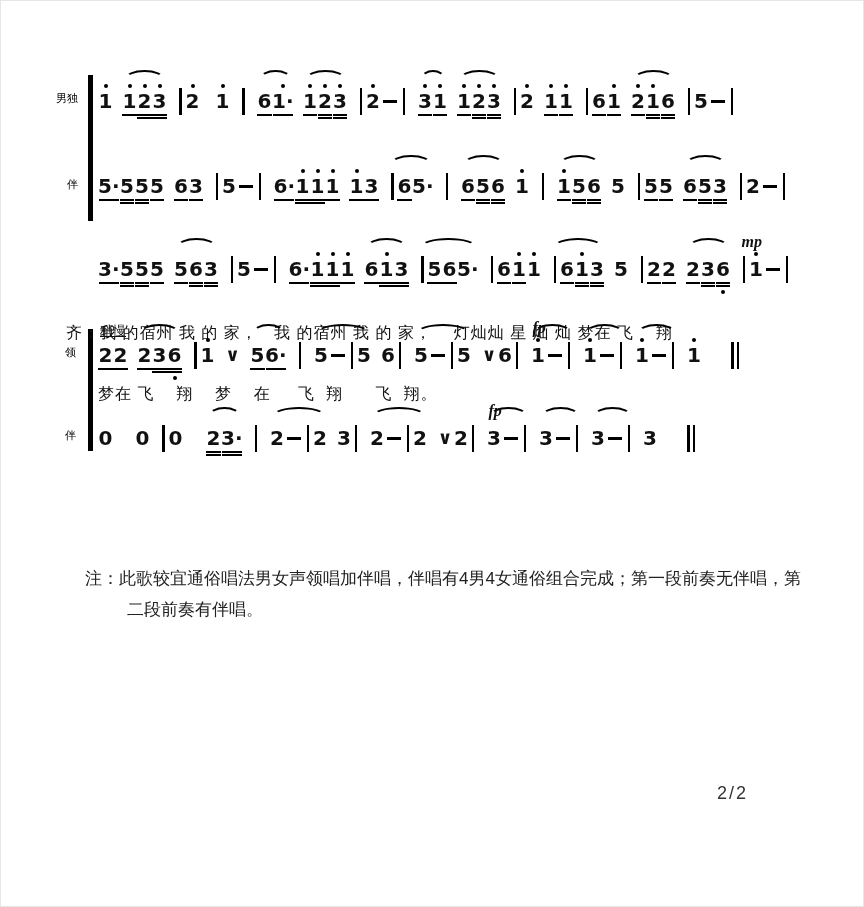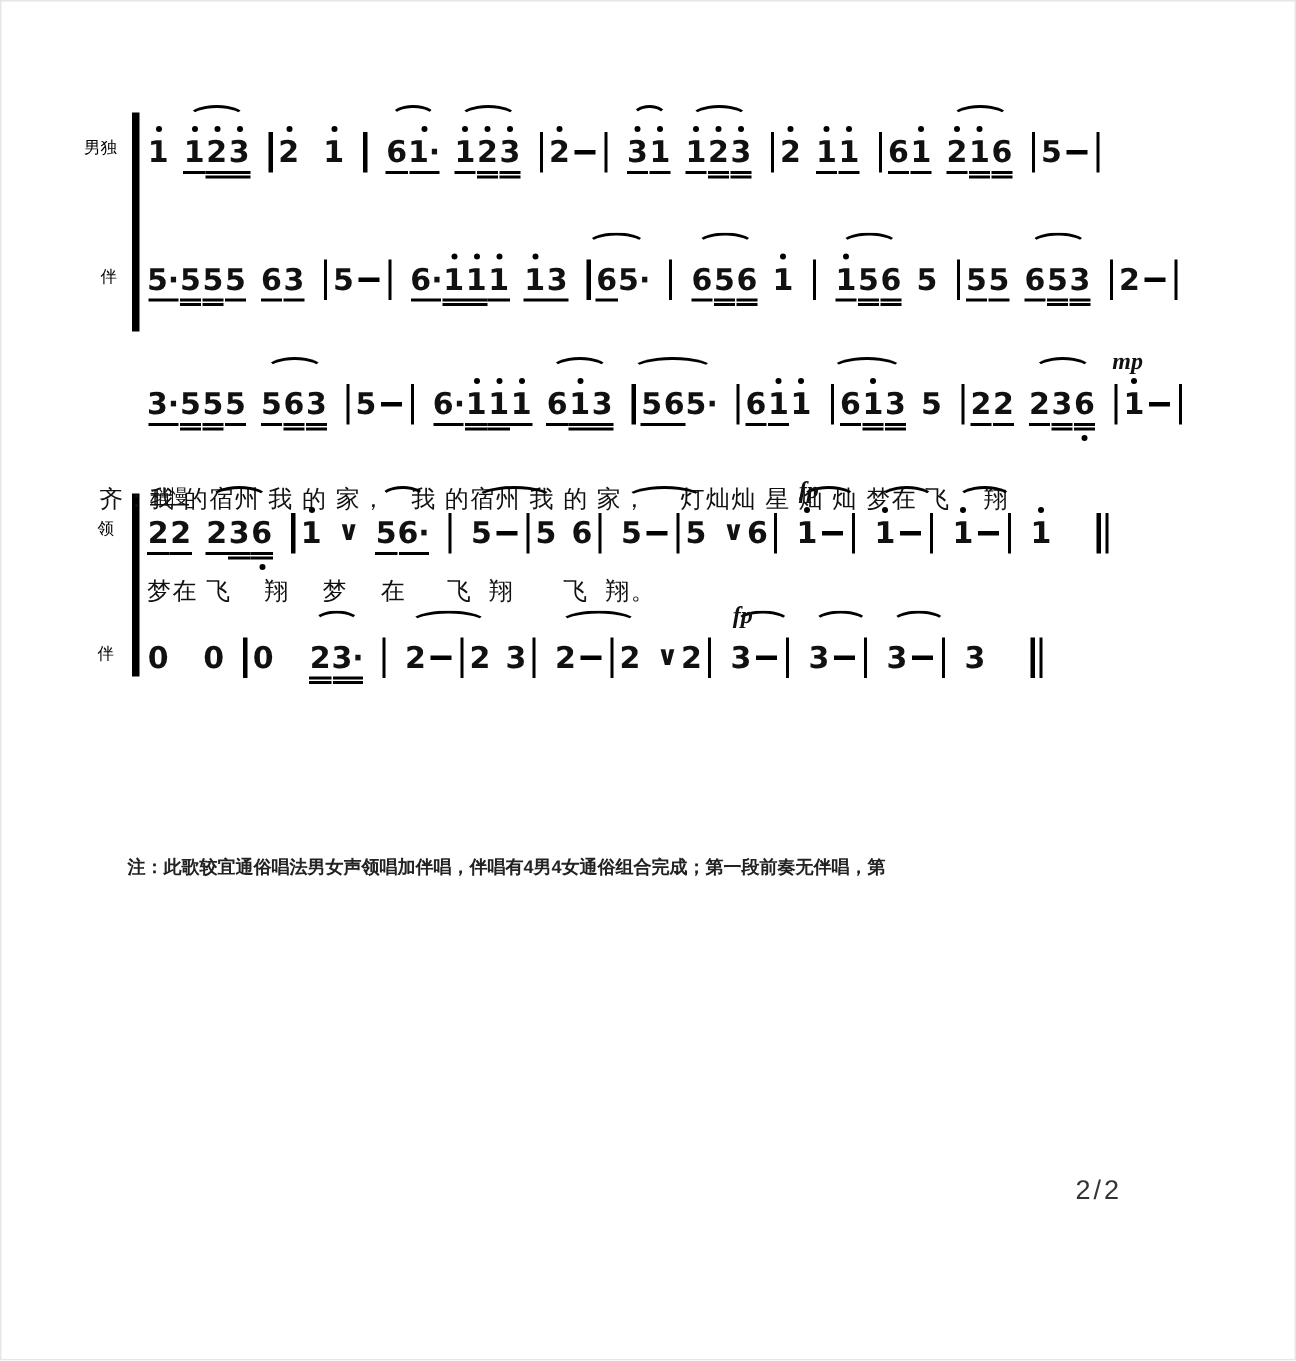--- a/index.html
+++ b/index.html
@@ -28,21 +28,21 @@
   .tok.breath .mid{font-size:18px;font-weight:600;}
   .tok.endbar .mid{gap:3px;}
   .tok.endbar .mid i{display:block;width:2.5px;height:27px;background:#000;}
   .arc{position:absolute;top:-7px;left:3px;right:3px;height:13px;border:2px solid transparent;
        border-top:2.5px solid #000;border-radius:50%;pointer-events:none;}
   .mark{position:absolute;top:-24px;left:2px;font:italic bold 16px "Liberation Serif",serif;white-space:nowrap;margin-top:12px;}
   .mark.tempo{font:13px "Liberation Sans",sans-serif;font-style:normal;font-weight:normal;top:-21px;text-decoration:underline;}
   .lyrics{white-space:pre;font-size:16px;color:#111;margin-top:1px;letter-spacing:1px;}
   .line3 .lyrics{margin-left:-32px;margin-top:26px;}
   
-  .footnote{position:absolute;left:84px;top:562px;width:716px;font-size:12px;line-height:31px;color:#222;font-weight:bold;}
+  .footnote{position:absolute;left:84px;top:562px;width:716px;font-size:17px;line-height:31px;color:#222;}
   .footnote .l2{margin-left:42px;}
   .page-number{position:absolute;left:716px;top:782px;font-size:18px;letter-spacing:2px;color:#333;}
 </style>
 </head>
 <body>
 
 <div class="page">
 
   <div class="bracket" style="top:74px;height:146px;"></div>
   <div class="bracket" style="top:328px;height:122px;"></div>
@@ -1739,17 +1739,18 @@
             </div>
             <div class="un"></div>
             <div class="lo"></div>
           </span>
         </span>
       </div>
   </div>
 
   <div class="footnote">
     <div><span>注：</span><span>此歌较宜通俗唱法男女声领唱加伴唱，伴唱有4男4女通俗组合完成；第一段前奏无伴唱，第</span></div>
+    <div class="l2">二段前奏有伴唱。</div>
   </div>
 
   <div class="page-number">2/2</div>
 
 </div>
 
 </body></html>

